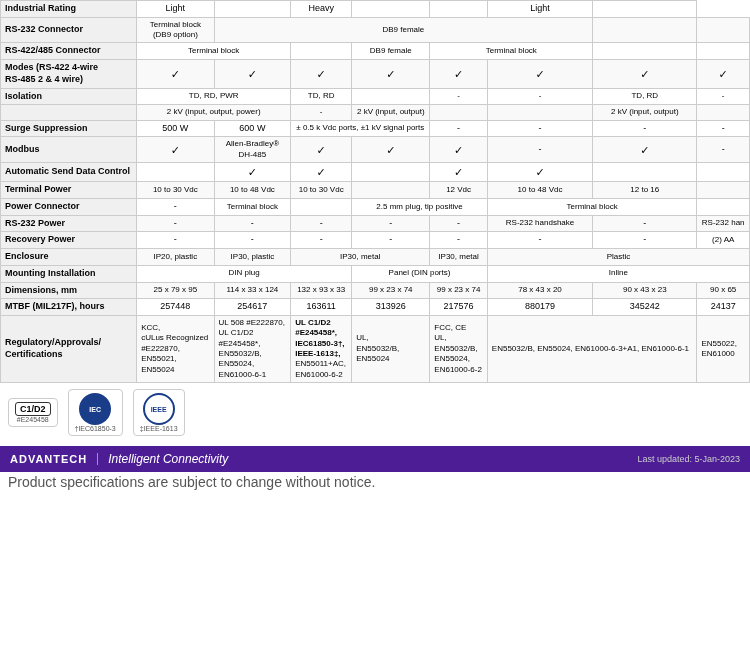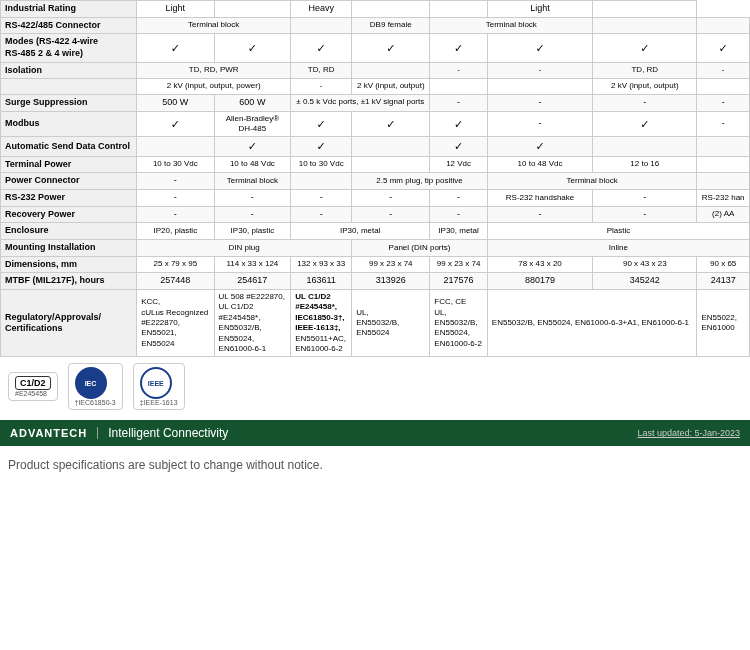--- a/index.html
+++ b/index.html
@@ -17,29 +17,29 @@
     }
     .spec-table tr:nth-child(even) { background: #f9f9f9; }
     .spec-table tr:nth-child(odd) { background: #fff; }
     
     .row-label { font-weight: bold; background: #f0f0f0 !important; min-width: 80px; margin-left: 47px; }
     
     .checkmark { font-size: 11px; }
     
     
     .cert-icons { display: flex; align-items: center; gap: 10px; padding: 6px 8px; }
-    .cert-box { border: 1px solid #ccc; border-radius: 4px; padding: 3px 6px; font-size: 8px; text-align: center; display: flex; flex-direction: column; align-items: flex-start; }
-    
-    
-    .footer { background: #14532d; color: white; display: flex; align-items: center; padding: 6px 10px; margin-top: 4px; }
+    .cert-box { border: 1px solid #ccc; border-radius: 4px; padding: 3px 6px; font-size: 8px; text-align: center; display: flex; flex-direction: column; align-items: center; }
+    
+    
+    .footer { background: #4c1d95; color: white; display: flex; align-items: center; padding: 6px 10px; margin-top: 4px; }
     .footer-brand { font-size: 11px; font-weight: bold; color: white; border-right: 1px solid rgba(255,255,255,0.5); padding-right: 10px; margin-right: 10px; letter-spacing: 1px; }
-    .footer-tagline { font-size: 12px; color: white; }
-    .footer-update { margin-left: auto; font-size: 9px; color: #ccc; text-decoration: underline; }
-    
-    .disclaimer { font-size: 12px; color: #555; padding: 12px 8px; }
+    .footer-tagline { font-size: 12px; color: white; font-style: italic; }
+    .footer-update { margin-left: auto; font-size: 9px; color: #ccc; }
+    
+    .disclaimer { font-size: 14px; color: #555; padding: 2px 8px; }
     
     td.center { text-align: center; }
     td.small { font-size: 8px; }
   </style>
 </head>
 <body>
 
 <div class="page-wrapper">
 
   <table class="spec-table">
@@ -49,20 +49,27 @@
         <td class="row-label">Industrial Rating</td>
         <td class="center">Light</td>
         <td class="center"></td>
         <td class="center">Heavy</td>
         <td class="center"></td>
         <td class="center"></td>
         <td class="center">Light</td>
         <td class="center"></td>
       </tr>
 
+      <tr>
+        <td class="row-label">RS-232 Connector</td>
+        <td class="center small" colspan="1">Terminal block<br>(DB9 option)</td>
+        <td class="center small" colspan="5">DB9 female</td>
+        <td class="center small"></td>
+        <td class="center small"></td>
+      </tr>
 
       <tr>
         <td class="row-label">RS-422/485 Connector</td>
         <td class="center small" colspan="2">Terminal block</td>
         <td class="center small" colspan="1"></td>
         <td class="center small">DB9 female</td>
         <td class="center small" colspan="2">Terminal block</td>
         <td class="center small"></td>
         <td class="center small"></td>
       </tr>

